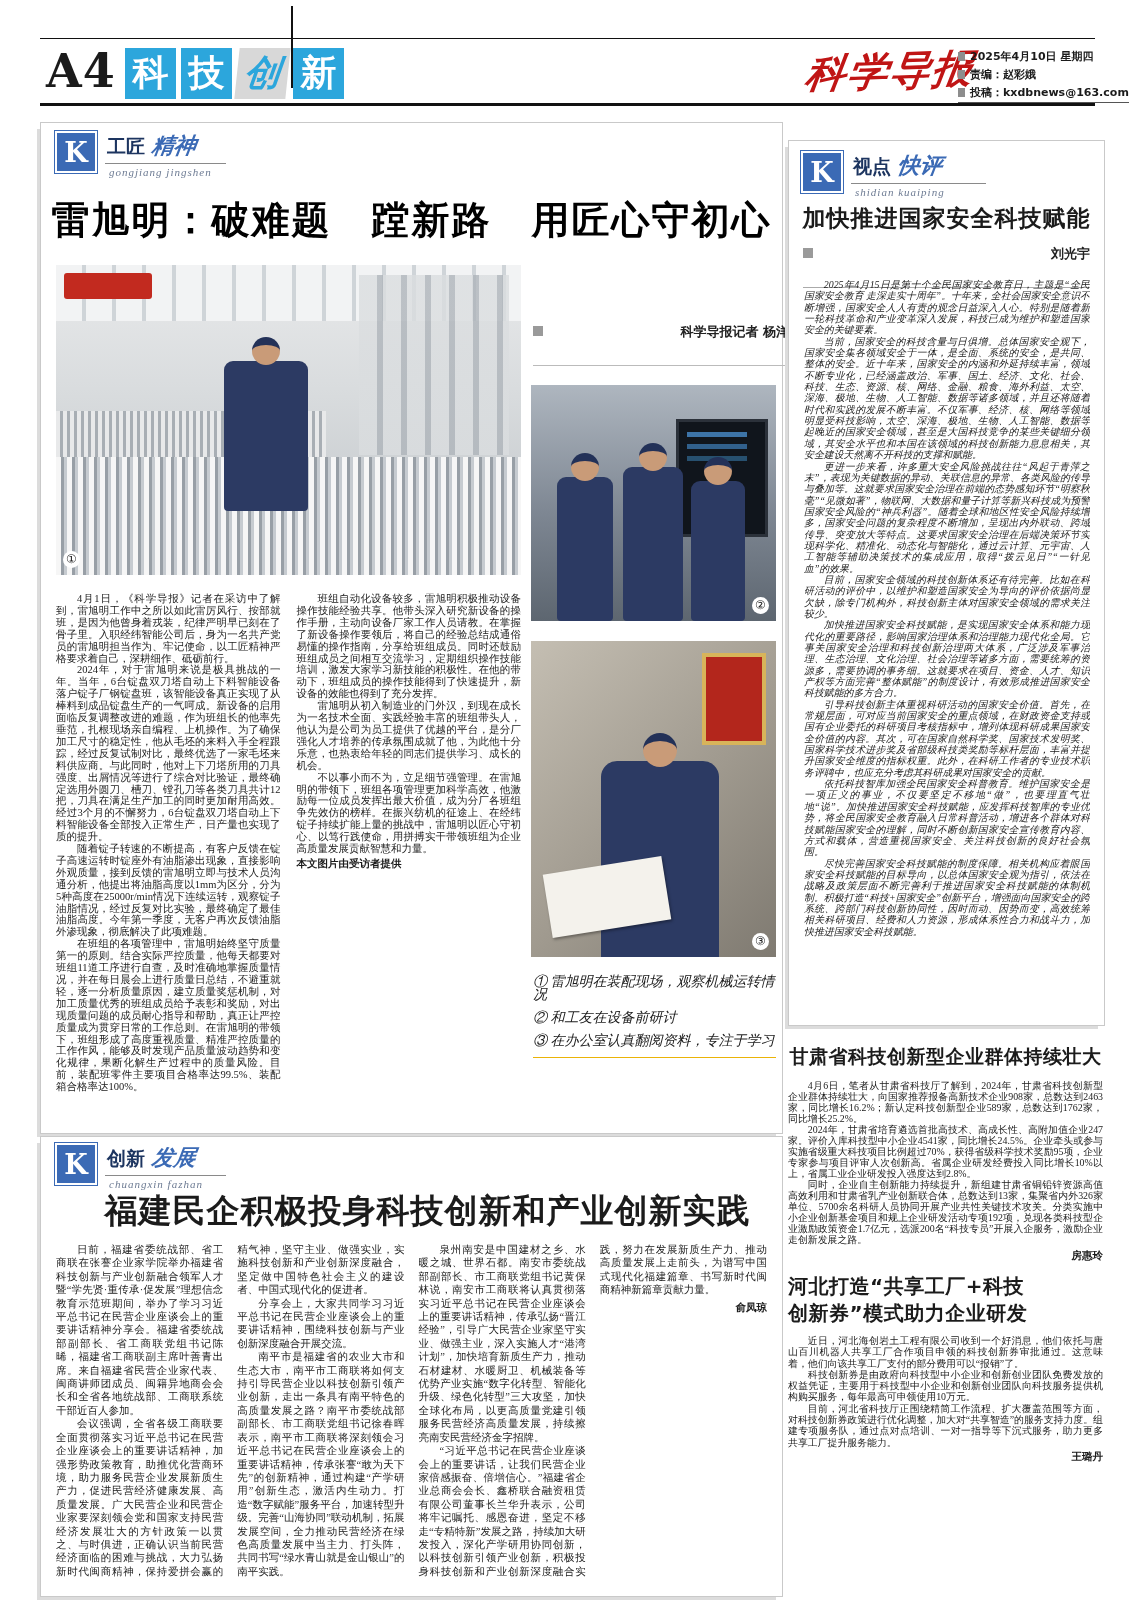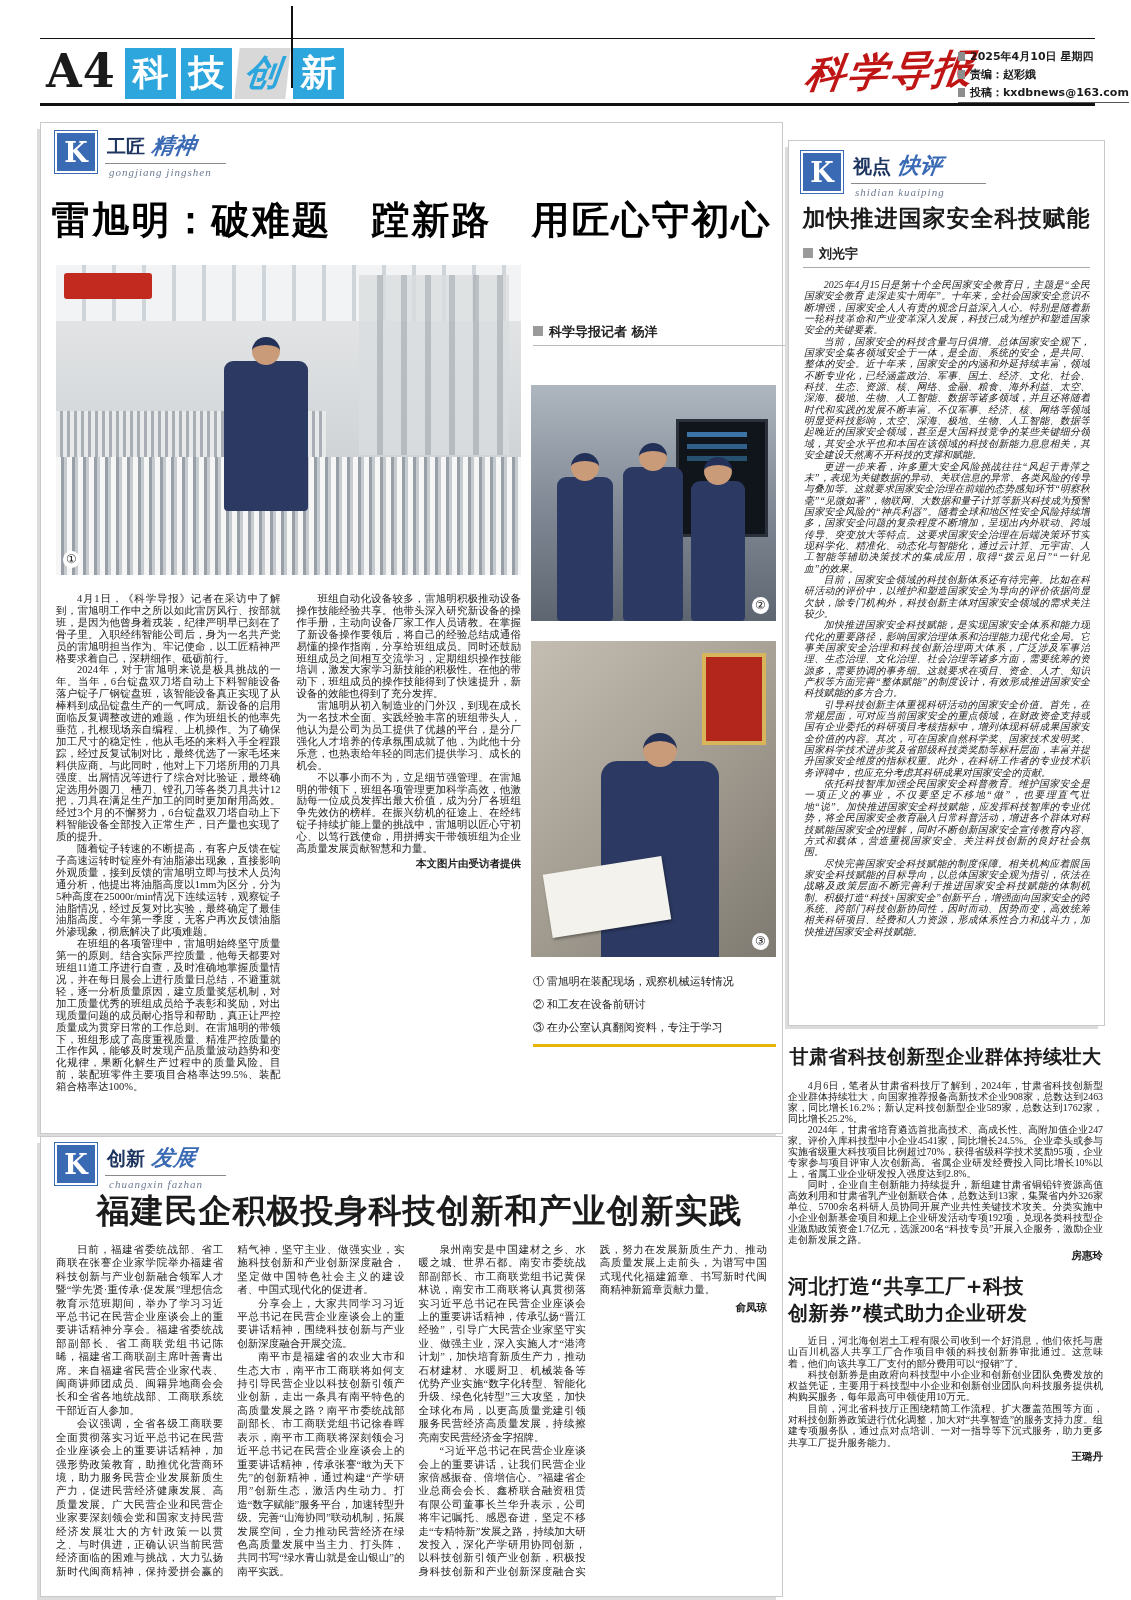--- a/index.html
+++ b/index.html
@@ -27,28 +27,28 @@
        font-family:"DejaVu Serif",serif;font-size:27px;font-weight:700;border:2px solid #fff;outline:1px solid #3b6ab5;}
   .tagwords{display:flex;flex-direction:column;}
   .tagline{border-bottom:1px solid #8a8a8a;padding:0 30px 2px 2px;white-space:nowrap;}
   .tagmain{font-family:"DejaVu Sans",sans-serif;font-size:19px;font-weight:800;color:#1d3560;}
   .tagscript{font-size:22px;font-weight:700;font-style:italic;color:#3b6ab5;transform:skewX(-8deg);display:inline-block;margin-left:3px;}
   .pinyin{font-size:11px;font-style:italic;color:#6d7b93;padding:2px 0 0 4px;letter-spacing:1px;}
   
   .headline-main{position:absolute;left:0;top:72px;width:100%;text-align:center;
       font-family:"DejaVu Sans",sans-serif;font-size:38px;font-weight:900;letter-spacing:2px;color:#000;white-space:nowrap;}
   .byline{position:relative;font-family:"DejaVu Sans",sans-serif;font-size:13px;font-weight:700;color:#222;
-      padding-left:16px;border-bottom:1px solid #bbb;padding-bottom:4px;}
+      padding-left:16px;border-bottom:1px solid #bbb;padding-bottom:24px;text-align:right;}
   .byline::before{content:"";position:absolute;left:0;top:3px;width:10px;height:10px;background:#9a9a9a;}
   .bodycols{position:absolute;text-align:justify;}
   .bodycols p{margin:0;text-indent:2em;}
   .cols2{column-count:2;column-gap:16px;column-fill:auto;font-size:10.5px;line-height:11.9px;}
   .cols4{column-count:4;column-gap:14px;column-fill:auto;font-size:10.5px;line-height:13.4px;}
-  .credit{font-family:"DejaVu Sans",sans-serif;font-weight:700;text-align:right;font-size:10.5px;margin-top:3px;}
-  .caps{position:absolute;font-size:11px;line-height:13px;border-bottom:3px solid #eab308;padding-bottom:8px;}
+  .credit{font-family:"DejaVu Sans",sans-serif;font-weight:700;text-align:left;font-size:10.5px;margin-top:3px;}
+  .caps{position:absolute;font-size:14px;line-height:13px;border-bottom:1px solid #eab308;padding-bottom:8px;font-style:italic;}
   .caps li{list-style:none;margin:0 0 10px 0;}
   .caps ul,.caps{margin:0;padding:0;}
   
   .photo{position:absolute;overflow:hidden;background:#cfd3d6;}
   .badge{position:absolute;right:7px;bottom:7px;width:17px;height:17px;background:#fff;border-radius:50%;
          display:flex;align-items:center;justify-content:center;font-size:12px;color:#222;}
   .ph1{background:linear-gradient(180deg,#e9eaeb 0%,#d9dcde 40%,#bfc4c8 100%);}
   .ph1 .ceiling{position:absolute;left:0;top:0;width:100%;height:56px;
       background:repeating-linear-gradient(90deg,#f2f3f4 0 26px,#cfd4d8 26px 30px);}
   .ph1 .rack{position:absolute;left:0;bottom:0;width:100%;height:118px;
@@ -76,21 +76,21 @@
   .comm-body{position:absolute;left:15px;top:138px;width:286px;height:736px;text-align:justify;
       font-style:italic;font-size:9.9px;line-height:11.35px;overflow:hidden;}
   .comm-body p{margin:0;text-indent:2em;}
   .sub-article{width:315px;margin-top:18px;position:relative;}
   .headline-sub{font-family:"DejaVu Sans",sans-serif;font-size:19px;font-weight:900;text-align:center;letter-spacing:.5px;margin:0 0 10px 0;}
   .headline-sub.left{text-align:left;font-size:20px;line-height:27px;}
   .sub-body{font-size:9.9px;line-height:11px;text-align:justify;}
   .sub-body p{margin:0;text-indent:2em;}
   .author{font-family:"DejaVu Sans",sans-serif;font-weight:700;font-size:10.5px;text-align:right;margin-top:4px;}
   
-  .headline-fj{position:absolute;left:8px;top:52px;width:100%;text-align:center;
+  .headline-fj{position:absolute;left:16px;top:52px;width:100%;text-align:center;
       font-family:"DejaVu Sans",sans-serif;font-size:33px;font-weight:900;letter-spacing:1px;white-space:nowrap;}
 </style>
 </head>
 <body>
 
 <div class="page">
 
   <div class="topline"></div>
   <div class="a4">A4</div>
   <div class="secboxes">

